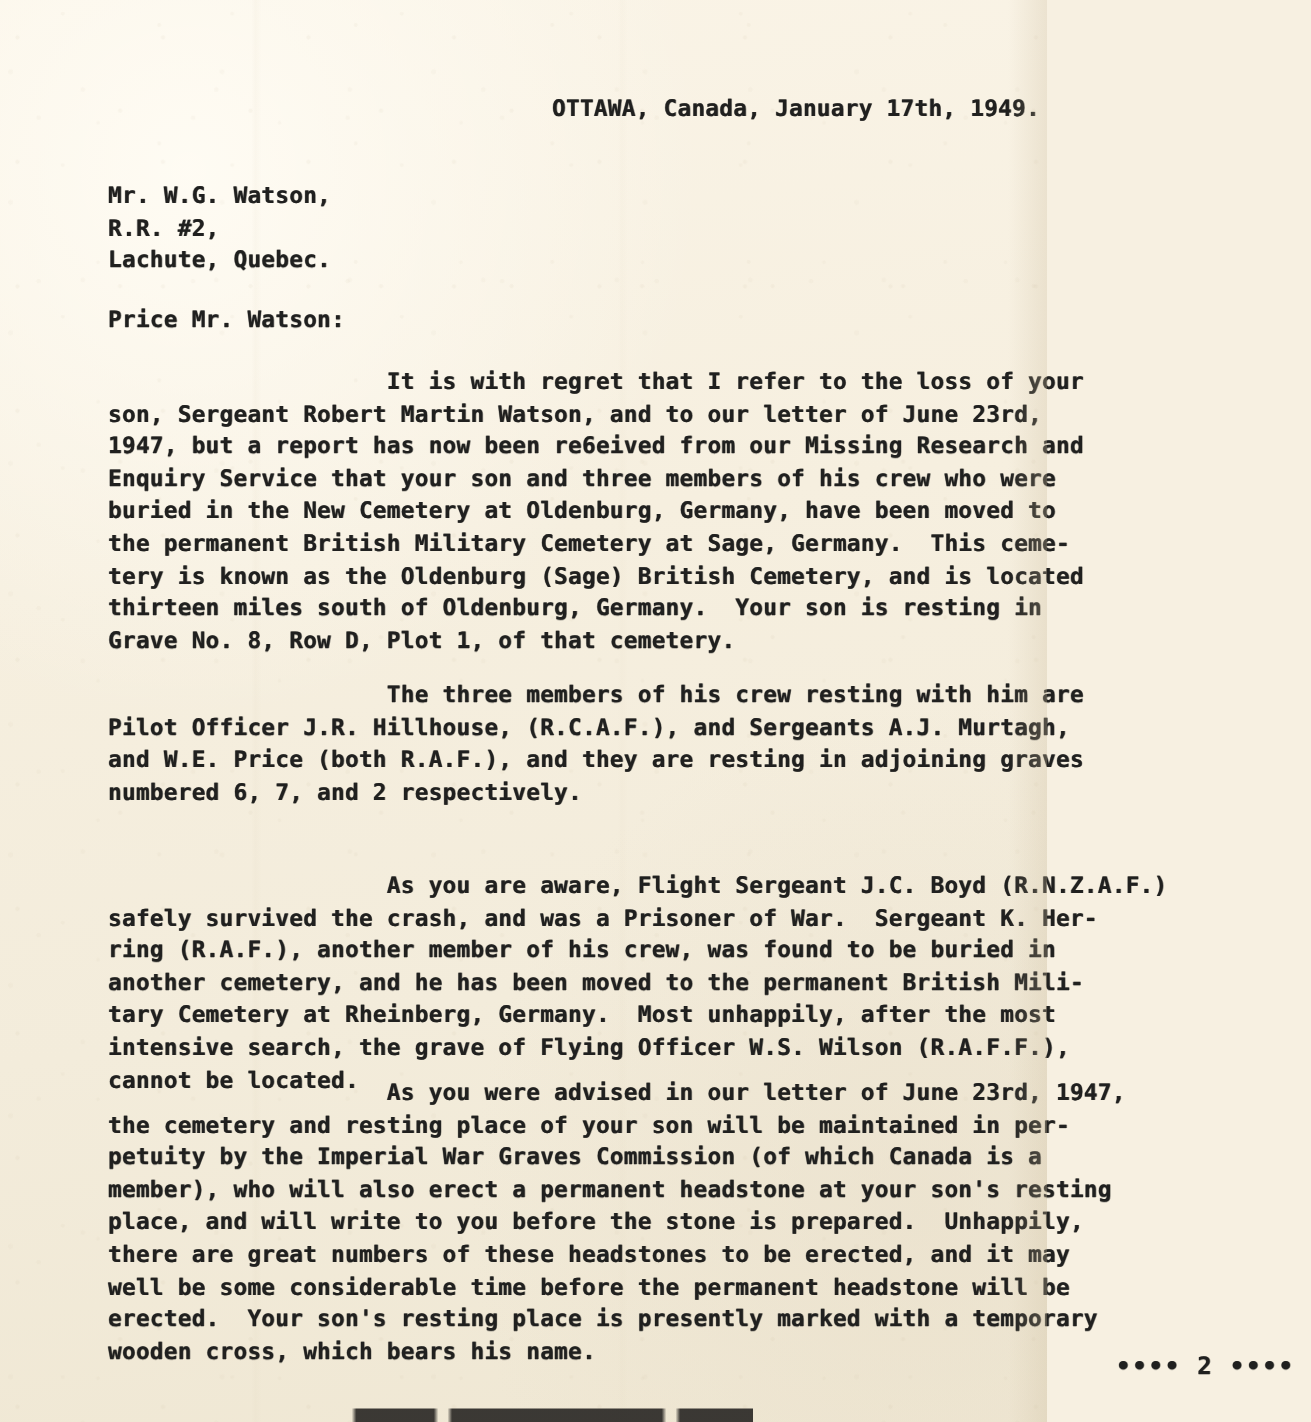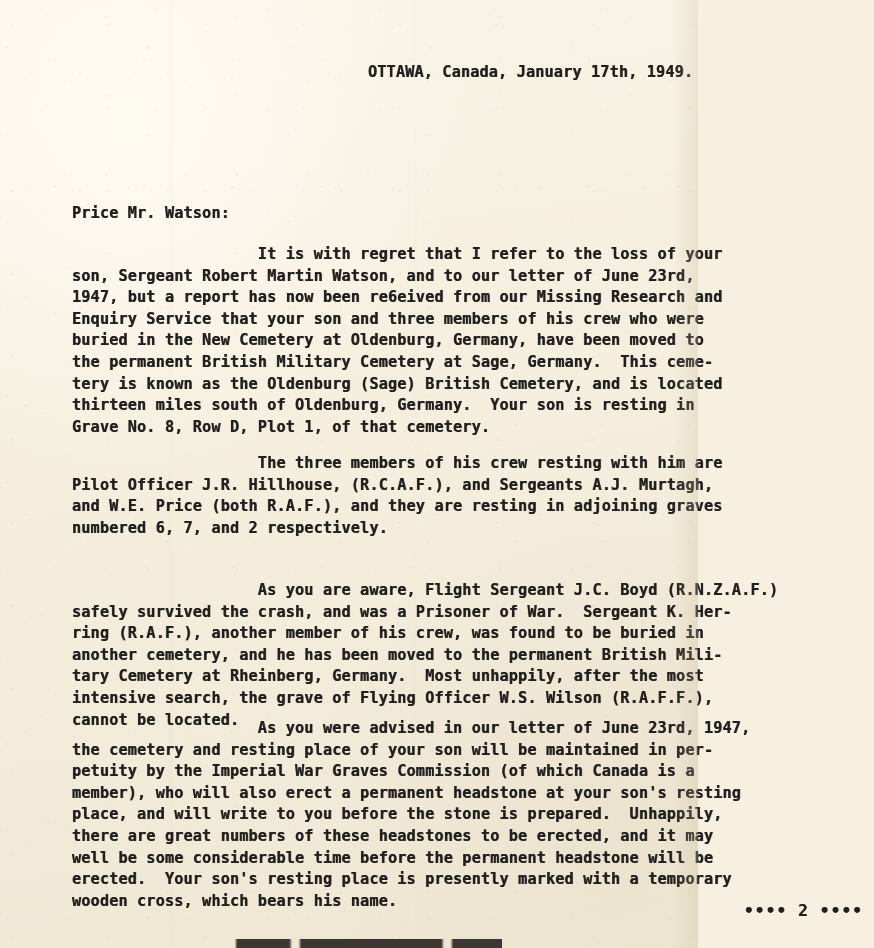--- a/index.html
+++ b/index.html
@@ -131,20 +131,23 @@
 </head>
 <body>
 
 <div id="page">
 
   <div id="grain"></div>
   <div id="streaks"></div>
 
   <div class="typed" id="datelineBlock">OTTAWA, Canada, January 17th, 1949.</div>
 
+  <div class="typed" id="addressBlock">Mr. W.G. Watson,
+R.R. #2,
+Lachute, Quebec.</div>
 
   <div class="typed" id="salutation">Price Mr. Watson:</div>
 
   <div class="typed para" id="p1">                    It is with regret that I refer to the loss of your
 son, Sergeant Robert Martin Watson, and to our letter of June 23rd,
 1947, but a report has now been re6eived from our Missing Research and
 Enquiry Service that your son and three members of his crew who were
 buried in the New Cemetery at Oldenburg, Germany, have been moved to
 the permanent British Military Cemetery at Sage, Germany.  This ceme-
 tery is known as the Oldenburg (Sage) British Cemetery, and is located

